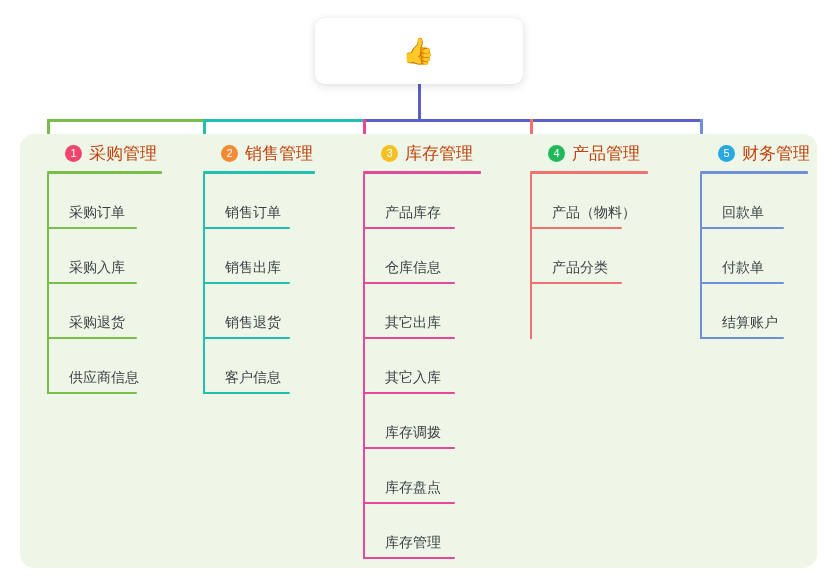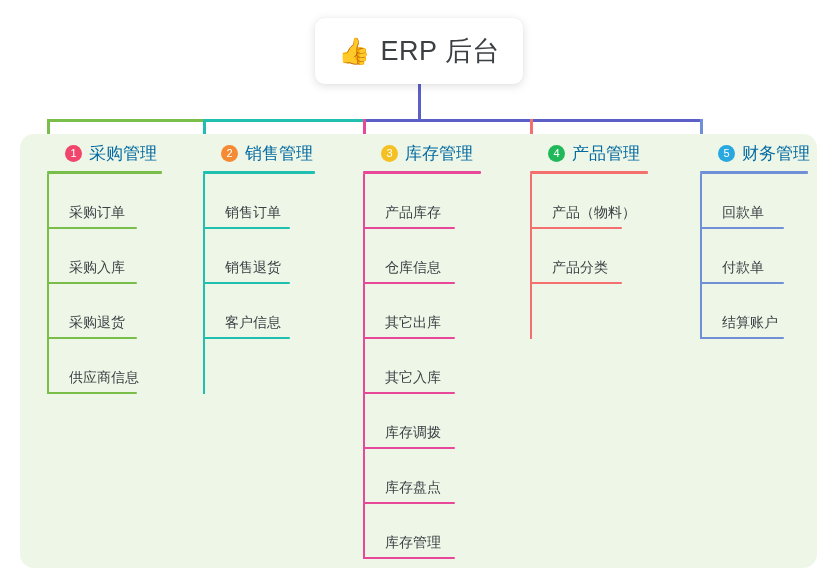--- a/index.html
+++ b/index.html
@@ -79,21 +79,21 @@
     border-radius: 50%;
     color: #ffffff;
     font-size: 11px;
     line-height: 17px;
     text-align: center;
     font-weight: normal;
     flex: 0 0 auto;
   }
   .col-title {
     font-size: 17px;
-    color: #0369a1;
+    color: #c2410c;
     white-space: nowrap;
   }
   .col-rule {
     height: 3px;
     margin-top: 5px;
     border-radius: 1px;
   }
   .col-body {
     position: relative;
   }
@@ -136,21 +136,20 @@
     <div class="conn" style="left: 530px; top: 119px; width: 173px; height: 3px; background: rgb(91, 95, 199);"></div>
     <div class="conn" style="left: 47px; top: 119px; width: 3px; height: 21px; background: rgb(121, 189, 74);"></div>
     <div class="conn" style="left: 203px; top: 119px; width: 3px; height: 21px; background: rgb(33, 191, 176);"></div>
     <div class="conn" style="left: 363px; top: 119px; width: 3px; height: 21px; background: rgb(232, 72, 154);"></div>
     <div class="conn" style="left: 530px; top: 119px; width: 3px; height: 21px; background: rgb(244, 112, 110);"></div>
     <div class="conn" style="left: 700px; top: 119px; width: 3px; height: 21px; background: rgb(111, 143, 214);"></div>
   </div>
 
 <div id="root-card">
   <span id="root-icon">👍</span>
-  <span id="root-title">ERP 后台</span>
 </div>
 
 <div id="panel"></div>
 
 <div id="columns-host">
     <div class="column" style="left: 47px; width: 115px;">
       <div class="col-header">
         <span class="badge" style="background: rgb(240, 70, 107);">1</span>
         <span class="col-title">采购管理</span>
       </div>
@@ -181,20 +180,24 @@
         <span class="col-title">销售管理</span>
       </div>
       <div class="col-rule" style="background: rgb(33, 191, 176); width: 112px;"></div>
       <div class="col-body" style="height: 220px;">
         <div class="spine" style="background: rgb(33, 191, 176); height: 220px;"></div>
         <div class="leaf">
           <div class="leaf-label">销售订单</div>
           <div class="leaf-rule" style="background: rgb(33, 191, 176); width: 87px;"></div>
         </div>
         <div class="leaf">
+          <div class="leaf-label">销售出库</div>
+          <div class="leaf-rule" style="background: rgb(33, 191, 176); width: 87px;"></div>
+        </div>
+        <div class="leaf">
           <div class="leaf-label">销售退货</div>
           <div class="leaf-rule" style="background: rgb(33, 191, 176); width: 87px;"></div>
         </div>
         <div class="leaf">
           <div class="leaf-label">客户信息</div>
           <div class="leaf-rule" style="background: rgb(33, 191, 176); width: 87px;"></div>
         </div>
       </div>
     </div>
     <div class="column" style="left: 363px; width: 118px;">

